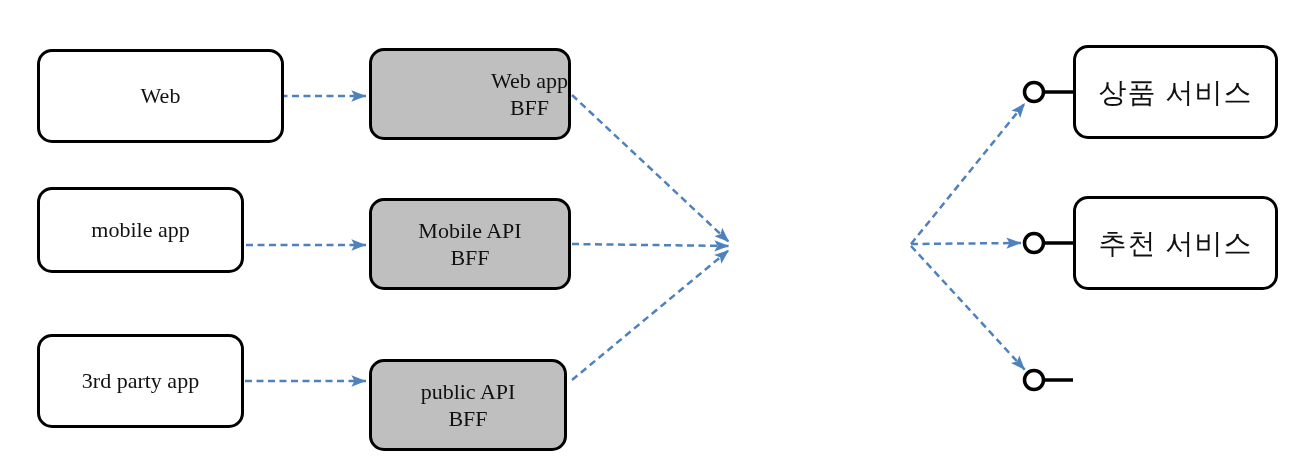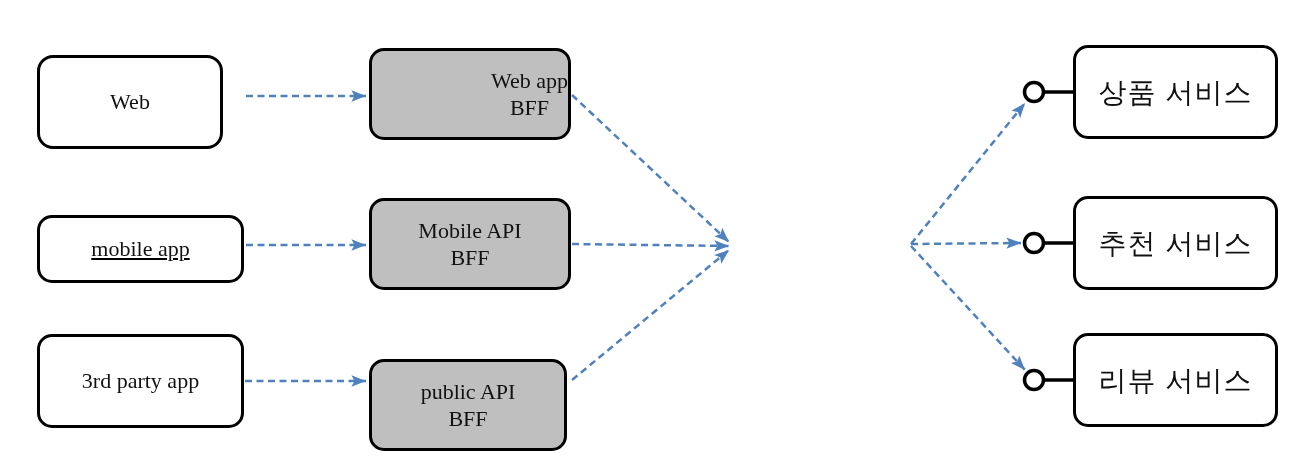--- a/index.html
+++ b/index.html
@@ -77,24 +77,24 @@
     <g stroke-width="3.5" fill="#ffffff" stroke="#000000">
       <line x1="1042" y1="92" x2="1073" y2="92"></line>
       <circle cx="1034" cy="92" r="9.5"></circle>
       <line x1="1042" y1="243" x2="1073" y2="243"></line>
       <circle cx="1034" cy="243" r="9.5"></circle>
       <line x1="1042" y1="380" x2="1073" y2="380"></line>
       <circle cx="1034" cy="380" r="9.5"></circle>
     </g>
   </svg>
 
-  <div class="node client" style="left:37px; top:55px; width:186px; height:94px;border-radius:16px;">
+  <div class="node client" style="left:37px; top:49px; width:247px; height:94px;">
     <span class="lbl">Web</span>
   </div>
-  <div class="node client" style="left:37px; top:215px; width:207px; height:68px;text-decoration:underline;">
+  <div class="node client" style="left:37px; top:187px; width:207px; height:86px;">
     <span class="lbl">mobile app</span>
   </div>
   <div class="node client" style="left:37px; top:334px; width:207px; height:94px;">
     <span class="lbl">3rd party app</span>
   </div>
 
   <div class="node bff" style="left:369px; top:48px; width:202px; height:92px;justify-content:flex-end;">
     <span class="lbl">Web app
 BFF</span>
   </div>
@@ -107,17 +107,14 @@
 BFF</span>
   </div>
 
 
   <div class="node service" style="left:1073px; top:45px; width:205px; height:94px;">
     <span class="lbl">상품 서비스</span>
   </div>
   <div class="node service" style="left:1073px; top:196px; width:205px; height:94px;">
     <span class="lbl">추천 서비스</span>
   </div>
-  <div class="node service" style="left:1073px; top:333px; width:205px; height:94px;">
-    <span class="lbl">리뷰 서비스</span>
-  </div>
 
 </div>
 
 </body></html>

